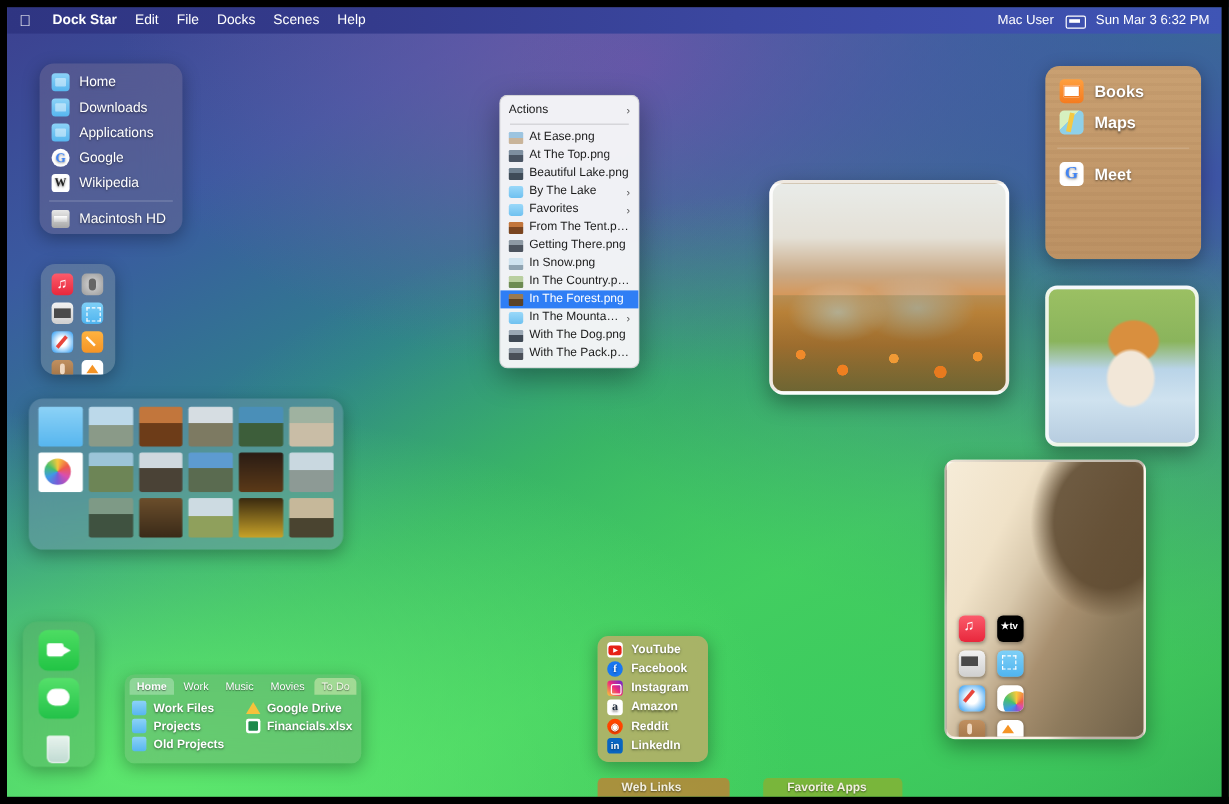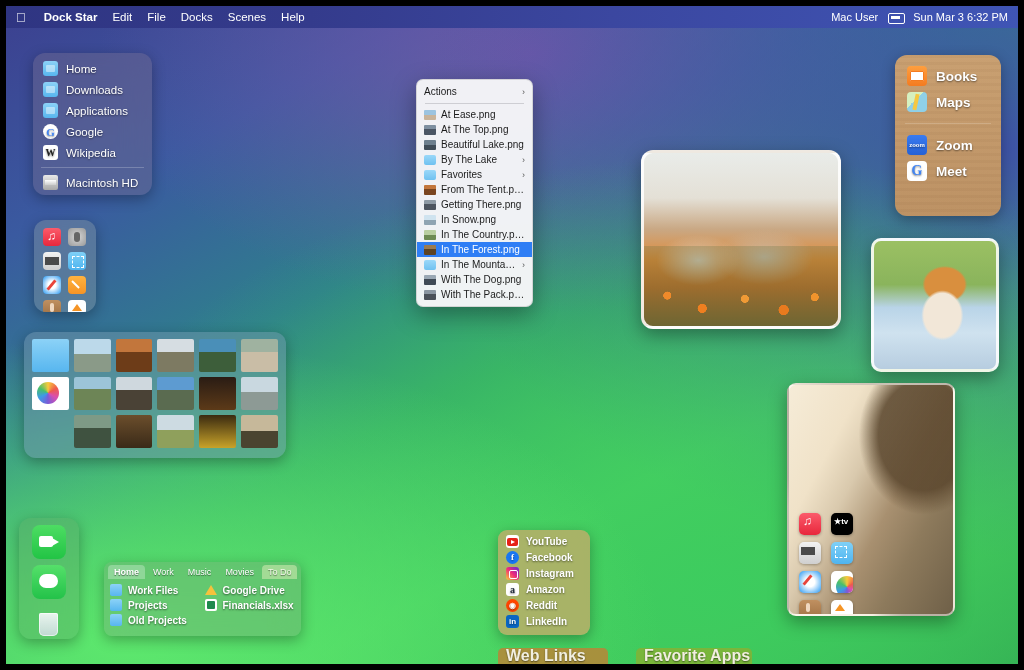--- a/index.html
+++ b/index.html
@@ -80,21 +80,21 @@
   .ico-google { background:#fff; color:#4285f4; font-weight:bold; font-size:11px;
      font-family:"Liberation Serif",serif; border-radius:50%; }
   .ico-wiki { background:#fff; color:#222; font-weight:bold; font-size:10px;
      font-family:"Liberation Serif",serif; }
   .ico-hd { background:linear-gradient(180deg,#e8e8e8,#a8a8a8); border-radius:2px; }
   .ico-hd::after{ content:""; position:absolute; left:2px; top:5px; right:2px; height:5px;
      background:linear-gradient(180deg,#fff,#ccc); }
 
   
   #apps-panel {
-    right:23px; top:55px; width:106px; height:161px;
+    right:23px; top:55px; width:130px; height:161px;
     background:
       repeating-linear-gradient(180deg, rgba(170,130,85,.16) 0 3px, rgba(200,160,110,.12) 3px 7px),
       linear-gradient(180deg,#c9a072,#bb9063);
     padding-top:8px;
     margin-left:45px;
   }
   #apps-panel .panel-row { font-size:13.5px; padding:3px 12px; gap:9px; font-weight:600;}
   #apps-panel .ico { width:20px; height:20px; border-radius:4px; }
   .ico-books { background:linear-gradient(180deg,#ff9f3e,#f47b20); }
   .ico-books::after{ content:""; position:absolute; left:3px; top:5px; width:14px; height:10px;
@@ -317,22 +317,22 @@
   .wl-fb{background:#1877f2;color:#fff;font-family:"Liberation Serif",serif;border-radius:50%;}
   .wl-ig{background:linear-gradient(45deg,#f9ce34,#ee2a7b,#6228d7);}
   .wl-ig::after{content:"";position:absolute;left:3px;top:3px;width:7px;height:7px;border:1.5px solid #fff;border-radius:2px;}
   .wl-az{background:#fff;color:#232f3e;font-size:10px;font-family:"Liberation Serif",serif;}
   .wl-rd{background:#ff4500;border-radius:50%;color:#fff;font-size:8px;}
   .wl-li{background:#0a66c2;color:#fff;font-size:8px;}
 
   
   .bottom-tab {
     position:absolute; bottom:6px; height:16px; border-radius:5px 5px 0 0;
-    display:flex; align-items:center; padding:0 8px;
-    font-size:16px; font-weight:bold; color:#f2efe0;
+    display:flex; align-items:center; padding:0 20px;
+    font-size:10px; font-weight:bold; color:#f2efe0;
     text-shadow:0 1px 1.5px rgba(0,0,0,.5); white-space:nowrap;text-align:right;
   }
   #tab-weblinks { left:498px; width:110px; background:rgba(178,138,58,.9); }
   #tab-favapps  { left:612px; width:116px; background:rgba(128,180,55,.9);margin-left:24px; }
 </style>
 </head>
 <body>
 
 <div id="screen">
 
@@ -392,24 +392,20 @@
   <div class="panel" id="apps-panel">
     <div class="panel-row">
       <span class="ico ico-books"></span>
       <span>Books</span>
     </div>
     <div class="panel-row">
       <span class="ico ico-maps"></span>
       <span>Maps</span>
     </div>
     <div class="sep"></div>
-    <div class="panel-row">
-      <span class="ico ico-zoom">zoom</span>
-      <span>Zoom</span>
-    </div>
     <div class="panel-row">
       <span class="ico ico-meet">G</span>
       <span>Meet</span>
     </div>
   </div>
 
   <div class="panel" id="appgrid">
     <span class="gi gi-music"></span>
     <span class="gi gi-podcast"></span>
     <span class="gi gi-news"></span>

